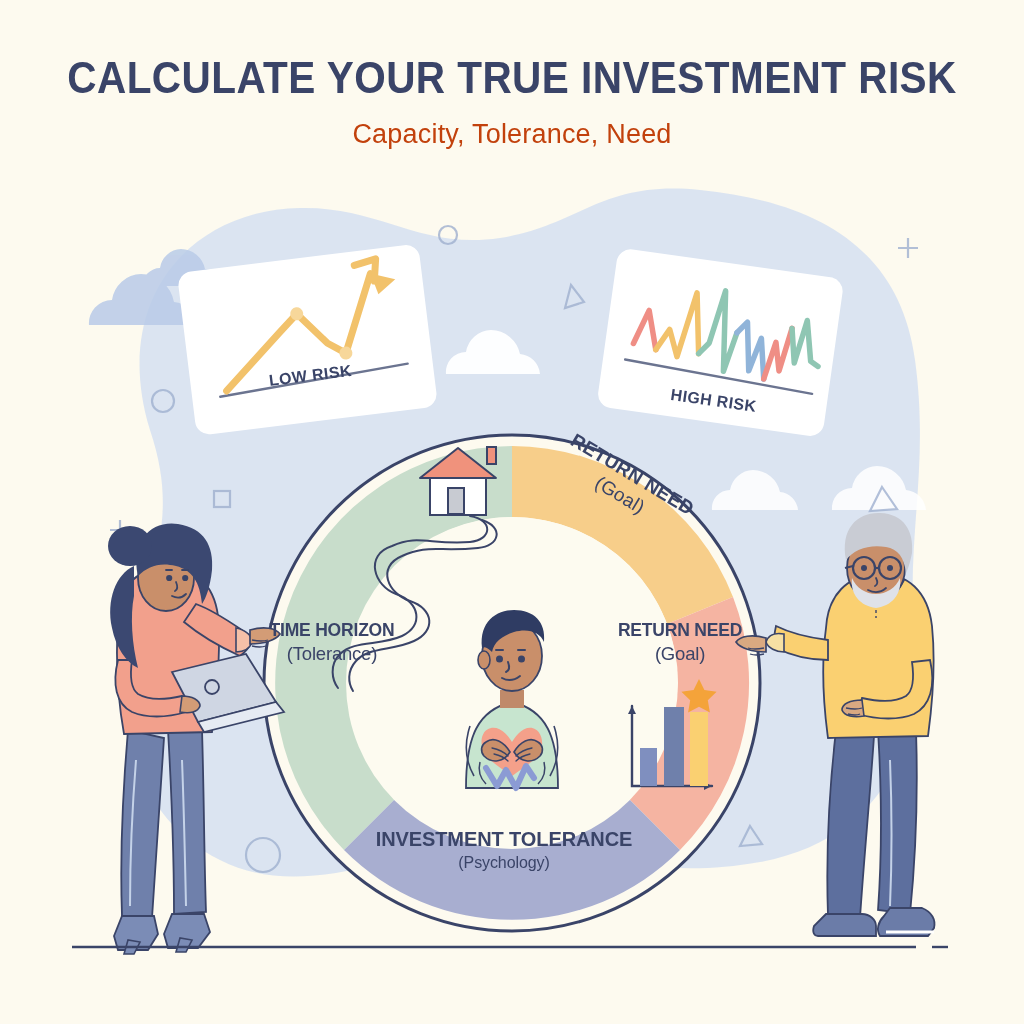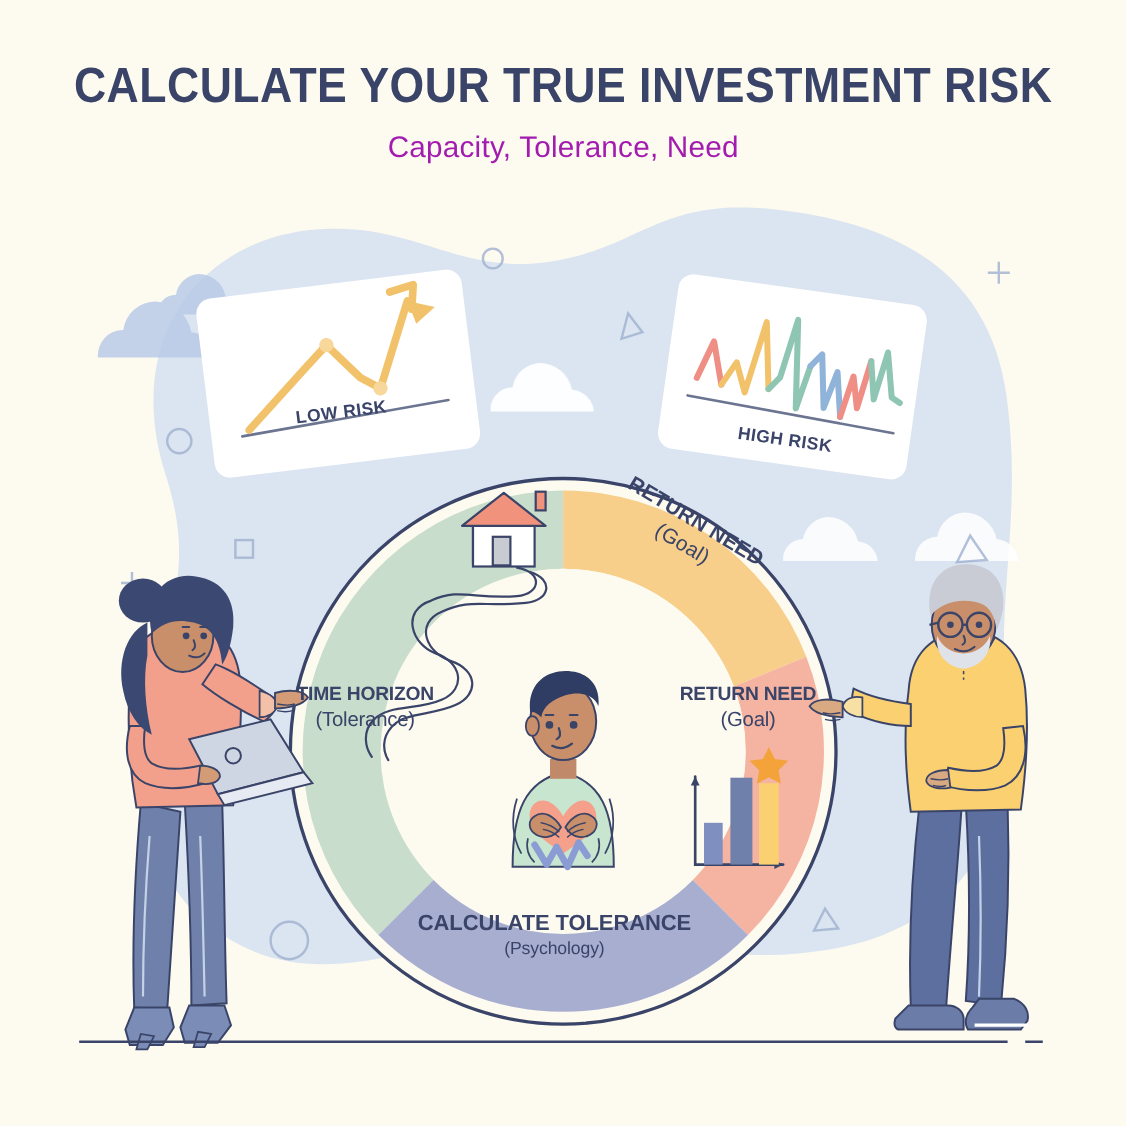--- a/index.html
+++ b/index.html
@@ -17,21 +17,21 @@
   #title{
     font-family:"Liberation Sans", sans-serif;
     font-size:45px;line-height:52px;font-weight:700;
     letter-spacing:0.5px;color:#3a4468;
     transform:scaleX(0.90);transform-origin:center;
     white-space:nowrap;
   }
   #subtitle{
     margin-top:14px;
     font-size:27px;line-height:32px;font-weight:400;
-    color:#a21caf;letter-spacing:0.2px;
+    color:#c2410c;letter-spacing:0.2px;
   }
 
   
   #scene{position:absolute;left:0;top:0;width:1024px;height:1024px;}
 
   
   .wlabel{
     position:absolute;text-align:center;color:#3a4468;
     font-weight:700;line-height:1.16;pointer-events:none;
   }
@@ -322,17 +322,17 @@
     <span>RETURN NEED</span>
     <span class="sub">(Goal)</span>
   </div>
 
   <div id="lbl-return-right" class="wlabel">
     <span>RETURN NEED</span>
     <span class="sub">(Goal)</span>
   </div>
 
   <div id="lbl-emotional" class="wlabel">
-    <span>CALCULATE TOLERANCE</span>
+    <span>INVESTMENT TOLERANCE</span>
     <span class="sub">(Psychology)</span>
   </div>
 
 </div>
 
 </body></html>

